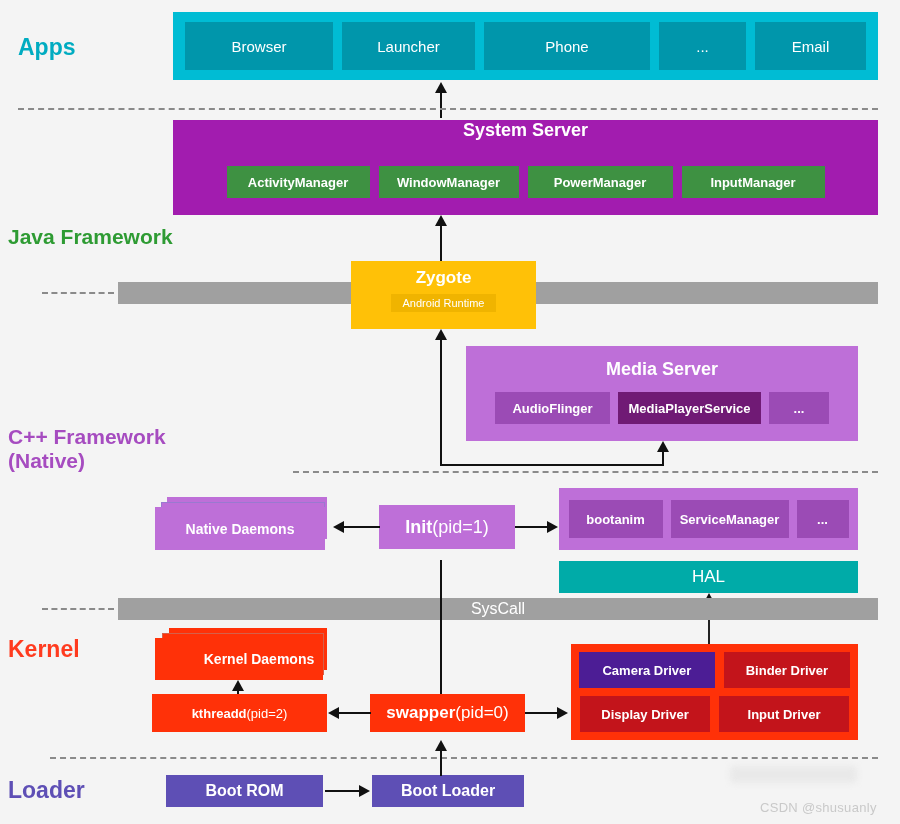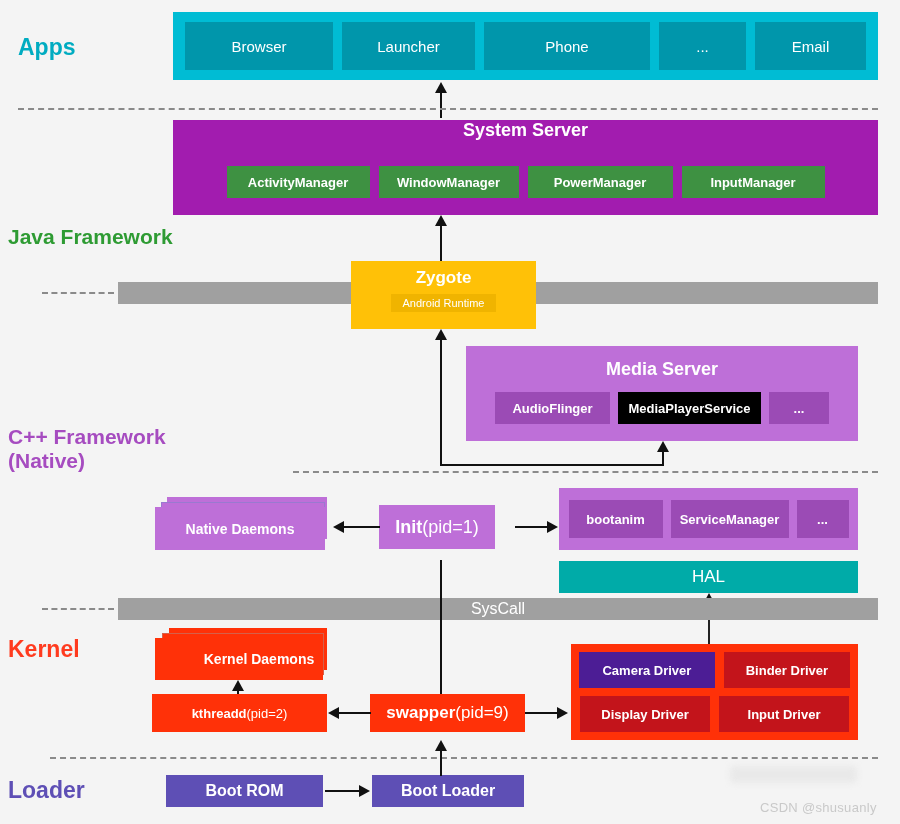--- a/index.html
+++ b/index.html
@@ -164,41 +164,41 @@
     <span style="margin-top:6px; background:#F0B400; color:#FFFFFF; font-weight:normal; font-size:11px; padding:3px 12px;">Android Runtime</span>
   </div>
 
   <div class="vline" style="left:440px; top:339px; height:126px;"></div>
   <div class="arrow-up" style="left:435px; top:329px;"></div>
 
   <div class="group" style="left:466px; top:346px; width:392px; height:95px; background:#BE6FD8; padding-top:13px;">
     <div class="group-title">Media Server</div>
     <div class="chips" style="gap:8px; margin-top:12px; height:32px;">
       <div class="chip" style="background:#9B4BB5; width:115px; height:100%;">AudioFlinger</div>
-      <div class="chip" style="background:#000000; width:143px; height:100%;">MediaPlayerService</div>
+      <div class="chip" style="background:#701a75; width:143px; height:100%;">MediaPlayerService</div>
       <div class="chip" style="background:#9B4BB5; width:60px; height:100%;">...</div>
     </div>
   </div>
 
   <div class="hline" style="left:440px; top:464px; width:224px;"></div>
   <div class="vline" style="left:662px; top:452px; height:14px;"></div>
   <div class="arrow-up" style="left:657px; top:441px;"></div>
 
   <div class="layer-label abs" style="left:8px; top:425px; font-size:21px; color:#A64CC0;">C++ Framework
 (Native)</div>
 
   <div class="dash" style="left:293px; top:471px; width:585px;"></div>
 
   <div class="stack" style="left:155px; top:497px; width:175px; height:53px;">
     <div class="sheet" style="left:12px; top:0px; width:160px; height:42px; background:#BE6FD8;"></div>
     <div class="sheet" style="left:6px; top:5px; width:164px; height:43px; background:#BE6FD8; border:1px solid #9a79d0;"></div>
     <div class="front" style="left:0px; top:10px; width:170px; height:43px; background:#BE6FD8;">Native Daemons</div>
   </div>
 
-  <div class="node" style="left:379px; top:505px; width:116px; height:44px; background:#BE6FD8; font-size:18px;">
+  <div class="node" style="left:379px; top:505px; width:136px; height:44px; background:#BE6FD8; font-size:18px;">
     <span>Init</span>
       <span class="thin">(pid=1)</span>
   </div>
 
   <div class="hline" style="left:344px; top:526px; width:36px;"></div>
   <div class="arrow-left" style="left:333px; top:521px;"></div>
 
   <div class="hline" style="left:515px; top:526px; width:32px;"></div>
   <div class="arrow-right" style="left:547px; top:521px;"></div>
 
@@ -235,21 +235,21 @@
   <div class="vline" style="left:237px; top:690px; height:19px;"></div>
   <div class="arrow-up" style="left:232px; top:680px;"></div>
 
   <div class="node" style="left:152px; top:694px; width:175px; height:38px; background:#FF3108; font-size:13px;">
     <span>kthreadd</span>
       <span class="thin">(pid=2)</span>
   </div>
 
   <div class="node" style="left:370px; top:694px; width:155px; height:38px; background:#FF3108; font-size:17px;">
     <span>swapper</span>
-      <span class="thin">(pid=9)</span>
+      <span class="thin">(pid=0)</span>
   </div>
 
   <div class="hline" style="left:339px; top:712px; width:32px;"></div>
   <div class="arrow-left" style="left:328px; top:707px;"></div>
 
   <div class="hline" style="left:525px; top:712px; width:32px;"></div>
   <div class="arrow-right" style="left:557px; top:707px;"></div>
 
   <div class="group" style="left:571px; top:644px; width:287px; height:96px; background:#FF3108; justify-content:center; padding:8px;">
     <div class="chips" style="gap:9px; height:36px;">

